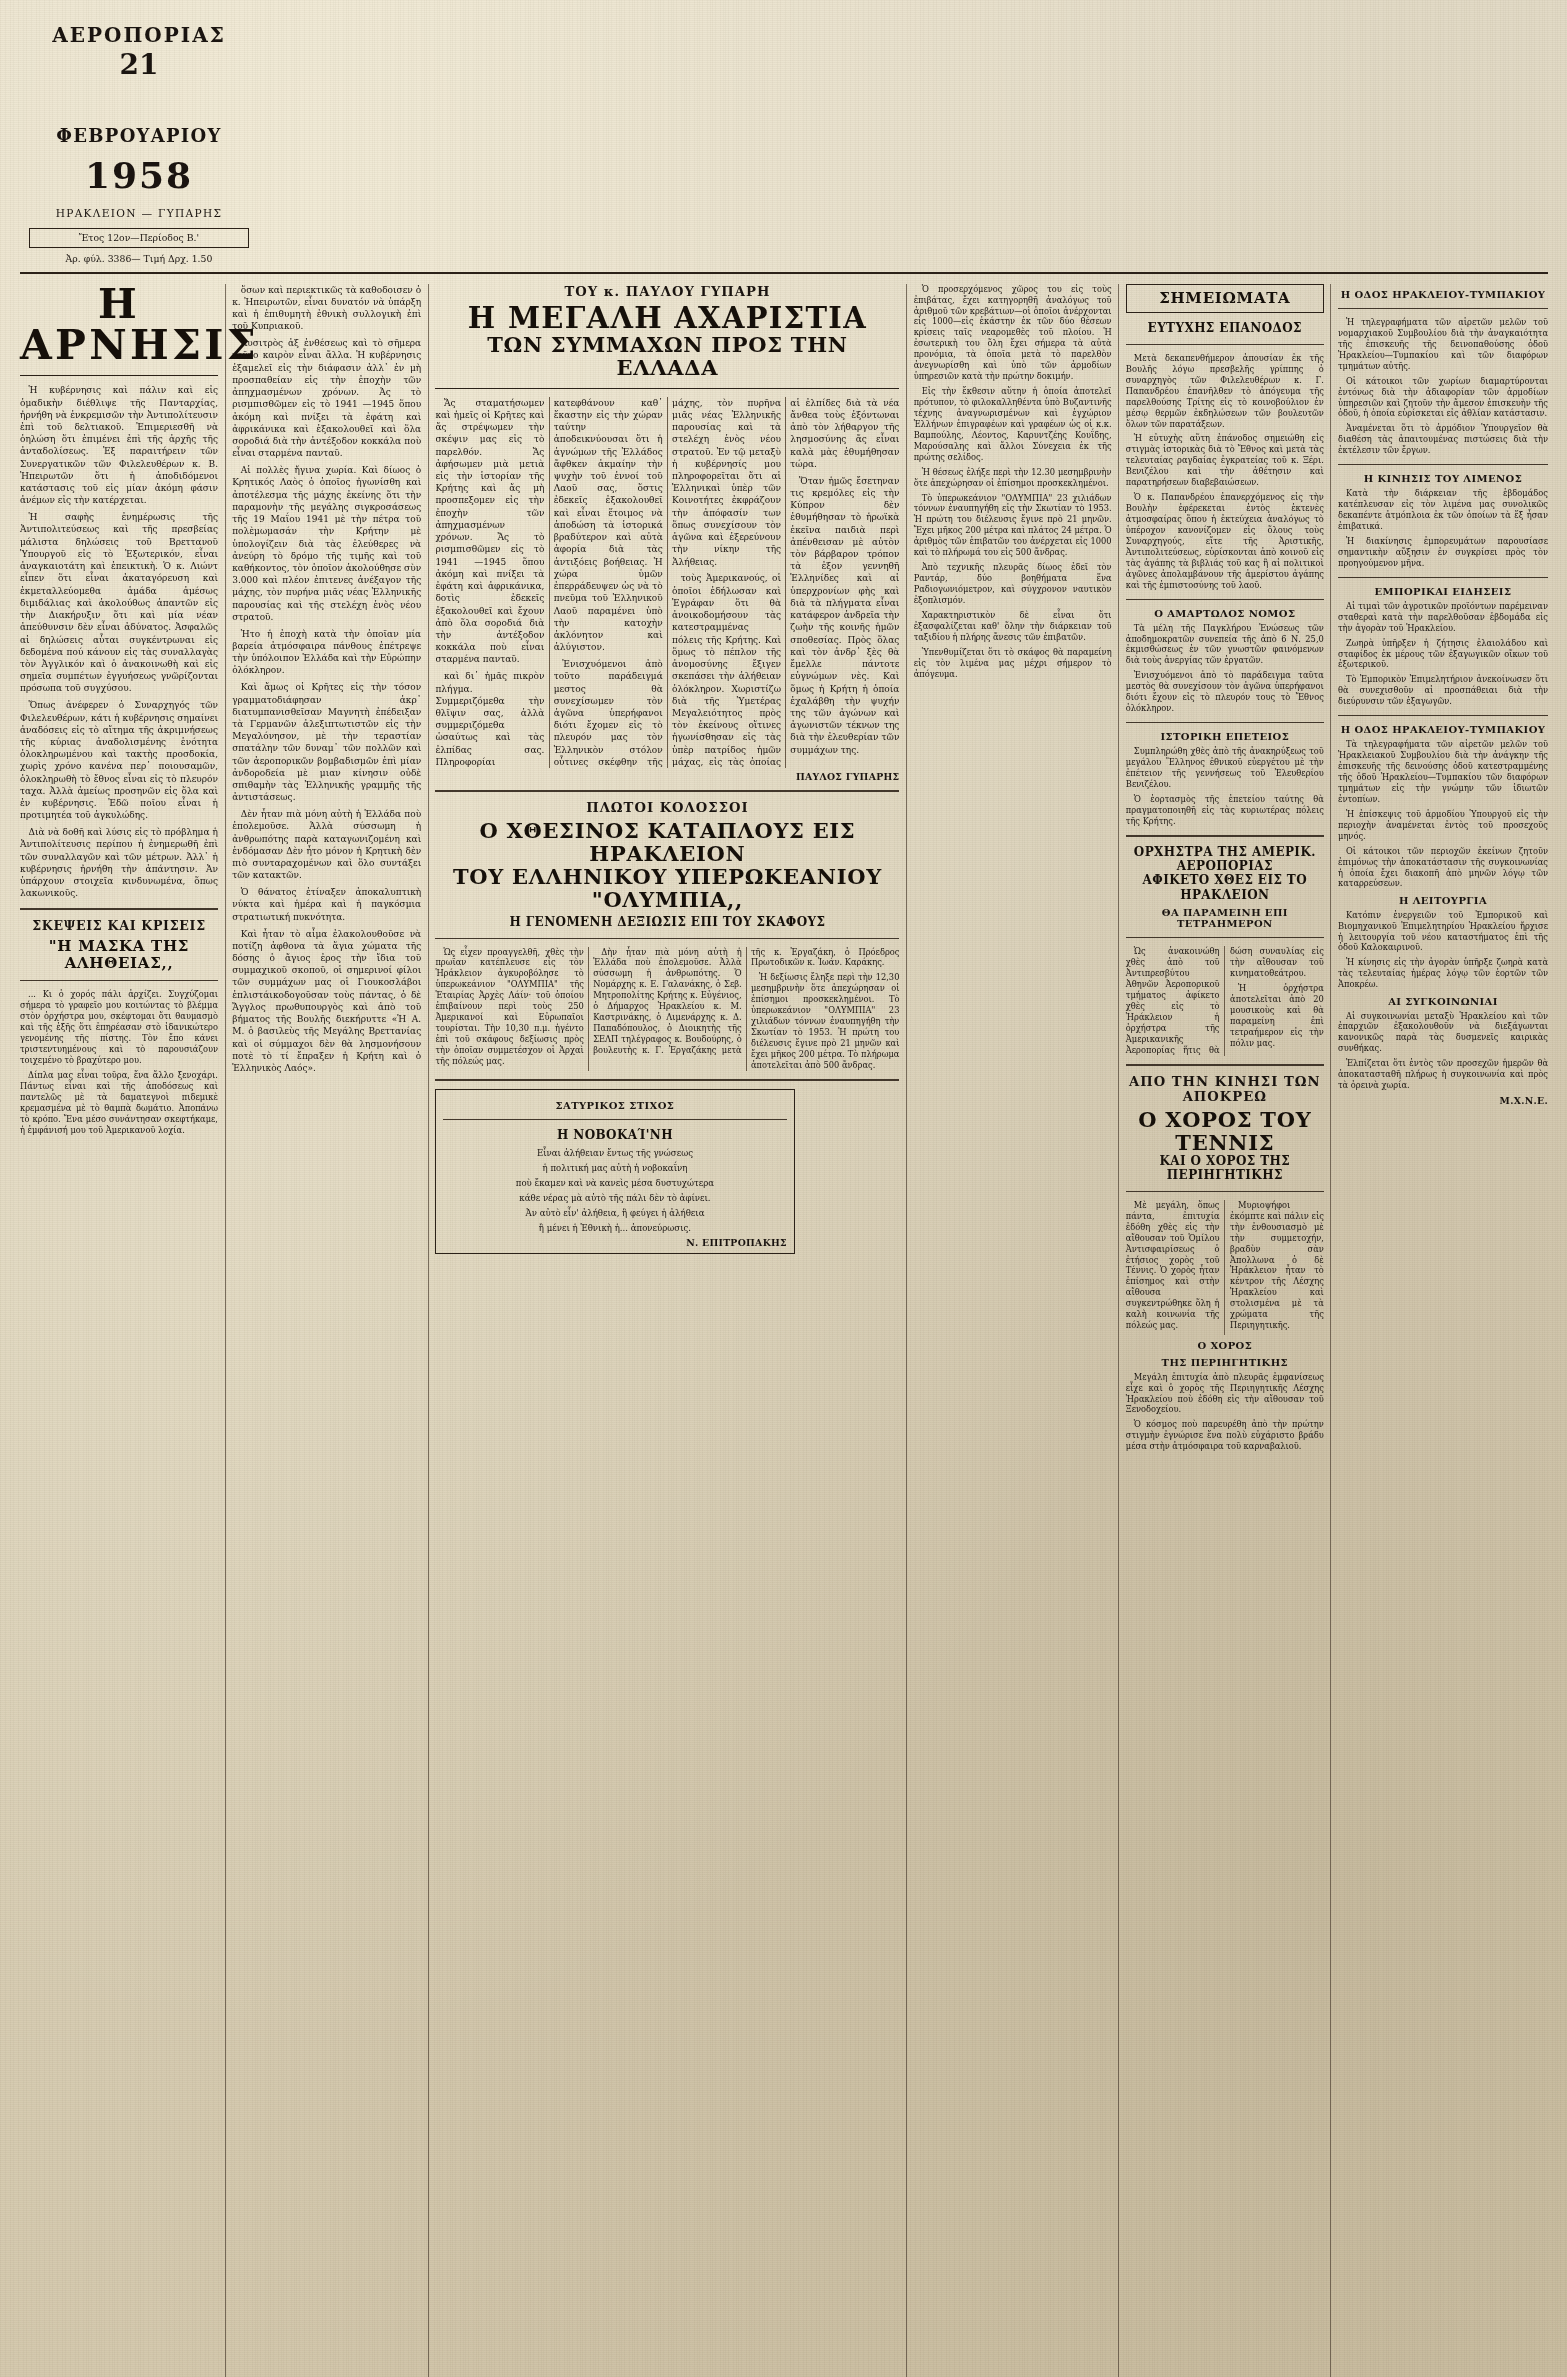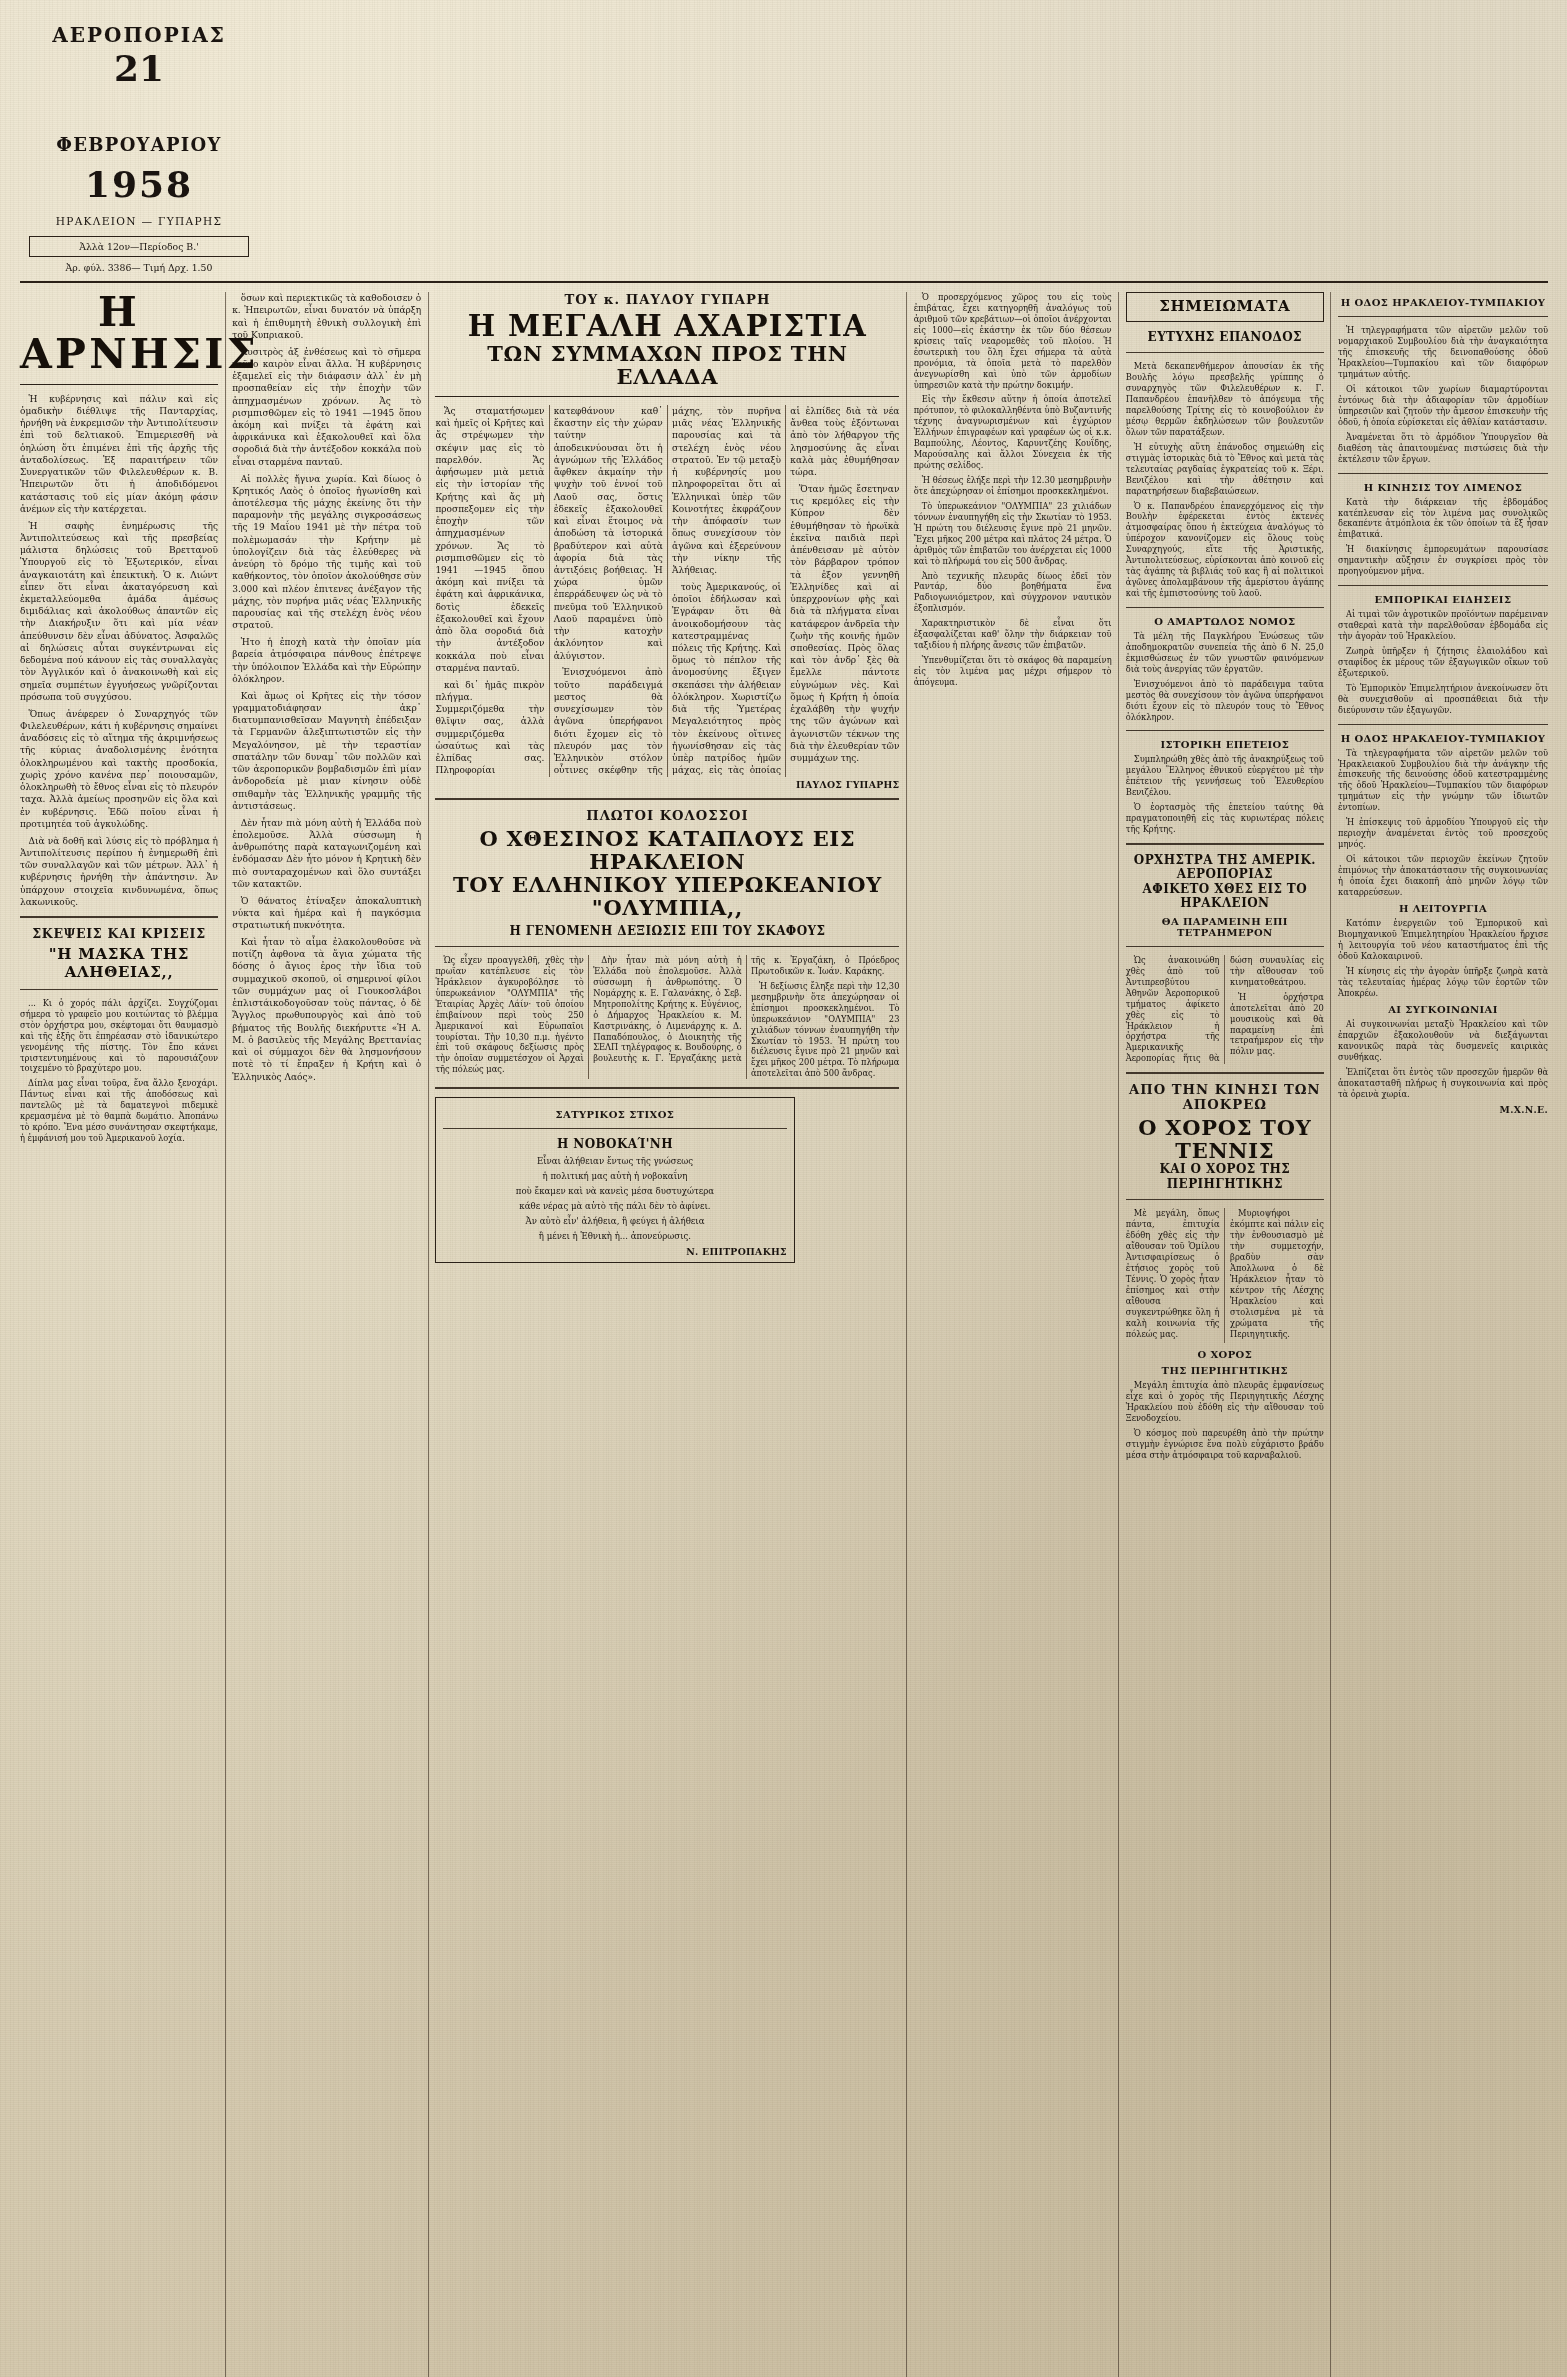--- a/index.html
+++ b/index.html
@@ -86,21 +86,21 @@
   }
   .subtitle{
     margin-top:17px;
     font-size:10.6px;letter-spacing:2.3px;font-weight:bold;
   }
   .mh-right{
     width:238px;flex:0 0 238px;text-align:center;
     font-size:11.2px;line-height:1.45;padding-top:4px;
   }
   .mh-right .day{font-size:20px;font-weight:bold;letter-spacing:2px;}
-  .mh-right .num{font-size:36px;font-weight:bold;line-height:1.05;}
+  .mh-right .num{font-size:28px;font-weight:bold;line-height:1.05;}
   .mh-right .mon{font-size:18px;font-weight:bold;letter-spacing:1.3px;margin-top:44px;}
   .mh-right .yr{font-size:36px;font-weight:bold;letter-spacing:2px;}
   .mh-right .city{font-size:10.6px;letter-spacing:1.3px;margin-top:4px;}
   .boxline{
     border:0.7px solid #2b2118;margin:6.6px 9.3px 4px;padding:2.6px 1.3px;font-size:9.3px;
   }
   .mh-right .foot{font-size:9.3px;margin-top:4px;}
 
   
   .content{
@@ -170,21 +170,21 @@
   <div class="masthead">
 
 
 
     <div class="mh-right">
       <div class="day">ΑΕΡΟΠΟΡΙΑΣ</div>
       <div class="num">21</div>
       <div class="mon">ΦΕΒΡΟΥΑΡΙΟΥ</div>
       <div class="yr">1958</div>
       <div class="city">ΗΡΑΚΛΕΙΟΝ — ΓΥΠΑΡΗΣ</div>
-      <div class="boxline">Ἀλλὰ 12ον—Περίοδος Β.'</div>
+      <div class="boxline">Ἔτος 12ον—Περίοδος Β.'</div>
       <div class="foot">Ἀρ. φύλ. 3386— Τιμή Δρχ. 1.50</div>
     </div>
   </div>
 
   <div class="content">
 
     <div class="col c1">
       <div class="hl hl-huge mb10">Η ΑΡΝΗΣΙΣ</div>
       <hr class="hrule thick">
       <div class="body-text">

